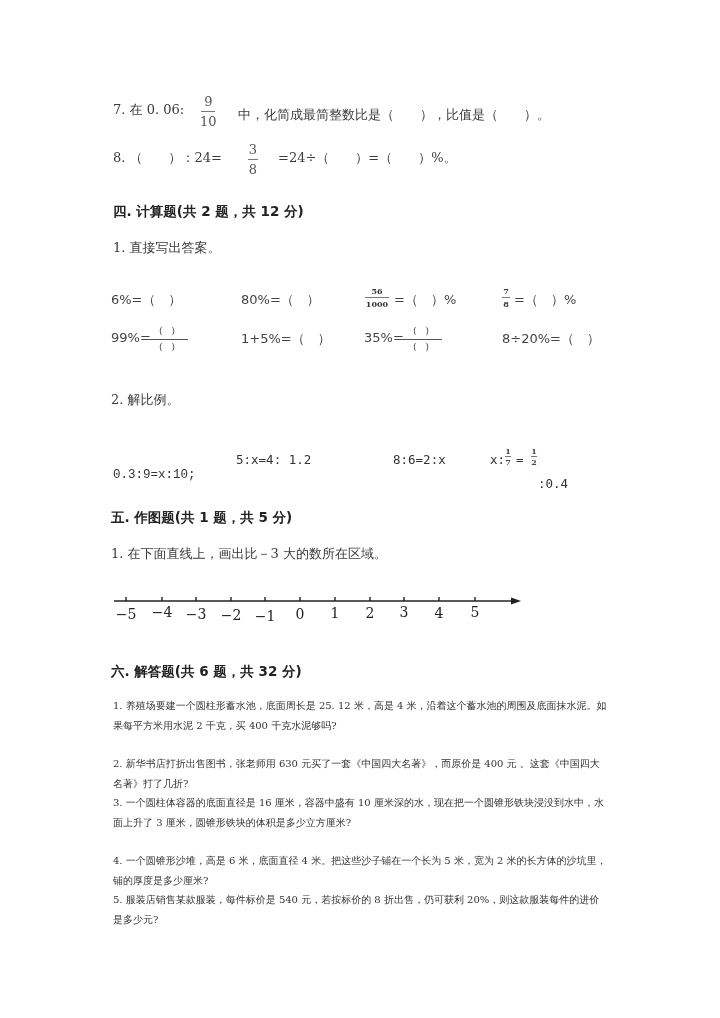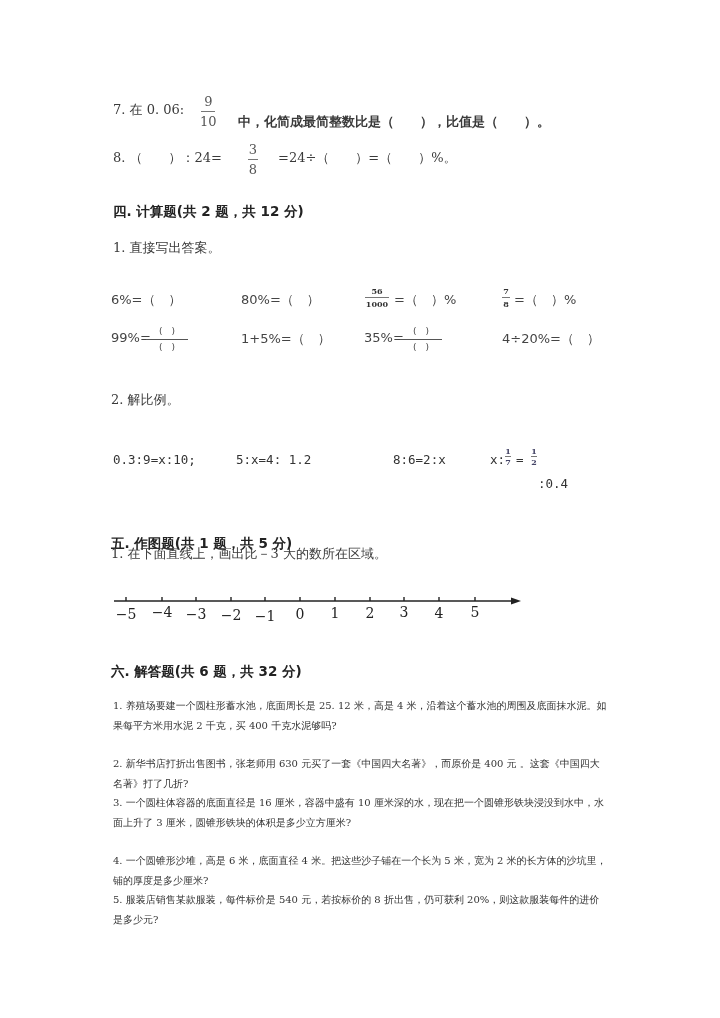--- a/index.html
+++ b/index.html
@@ -23,21 +23,21 @@
 </style>
 </head>
 <body>
 
 <div class="abs q" style="left:113px; top:101px;">7. 在 0. 06:</div>
 <div class="frac f13" style="left:200px; top:95px;">
   <span class="num">9</span>
   <span class="bar" style="width:14px;"></span>
   <span class="den">10</span>
 </div>
-<div class="abs q" style="left:238px; top:113px;font-weight:bold;">中，化简成最简整数比是（　　），比值是（　　）。</div>
+<div class="abs q" style="left:238px; top:106px;">中，化简成最简整数比是（　　），比值是（　　）。</div>
 
 <div class="abs q" style="left:113px; top:149px;">8. （　　）：24=</div>
 <div class="frac f13" style="left:248px; top:143px;">
   <span class="num">3</span>
   <span class="bar" style="width:10px;"></span>
   <span class="den">8</span>
 </div>
 <div class="abs q" style="left:278px; top:149px;">=24÷（　　）=（　　）%。</div>
 
 <div class="abs h" style="left:113px; top:203px;">四. 计算题(共 2 题，共 12 分)</div>
@@ -64,41 +64,41 @@
   <span class="bar"></span>
   <span>(　)</span>
 </div>
 <div class="abs sans" style="left:241px; top:330px; font-size:13px;">1+5%=（　）</div>
 <div class="abs sans" style="left:364px; top:330px; font-size:13px;">35%=</div>
 <div class="paren-frac" style="left:400px; top:325px;">
   <span>(　)</span>
   <span class="bar"></span>
   <span>(　)</span>
 </div>
-<div class="abs sans" style="left:502px; top:330px; font-size:13px;">4÷20%=（　）</div>
+<div class="abs sans" style="left:502px; top:330px; font-size:13px;">8÷20%=（　）</div>
 
 <div class="abs q" style="left:111px; top:391px;">2. 解比例。</div>
-<div class="abs mono" style="left:113px; top:452px;">0.3:9=x:10;</div>
+<div class="abs mono" style="left:113px; top:468px;font-family:Liberation Mono, monospace;">0.3:9=x:10;</div>
 <div class="abs mono" style="left:236px; top:452px;">5:x=4: 1.2</div>
 <div class="abs mono" style="left:393px; top:452px;">8:6=2:x</div>
 <div class="abs mono" style="left:490px; top:452px;">x:</div>
 <div class="frac small-frac" style="left:505px; top:447px; color:#446;">
   <span class="num">1</span>
   <span class="bar" style="width:6px; margin:1px 0;"></span>
   <span class="den">7</span>
 </div>
 <div class="abs mono" style="left:516px; top:452px;">=</div>
 <div class="frac small-frac" style="left:531px; top:447px; color:#446;">
   <span class="num">1</span>
   <span class="bar" style="width:6px; margin:1px 0;"></span>
   <span class="den">2</span>
 </div>
 <div class="abs mono" style="left:538px; top:452px;margin-top:24px;">:0.4</div>
 
-<div class="abs h" style="left:111px; top:509px;margin-top:26px;">五. 作图题(共 1 题，共 5 分)</div>
+<div class="abs h" style="left:111px; top:509px;">五. 作图题(共 1 题，共 5 分)</div>
 <div class="abs q" style="left:111px; top:545px;">1. 在下面直线上，画出比－3 大的数所在区域。</div>
 
 <div class="numline">
   <svg width="410" height="14" style="position:absolute; left:0; top:0;">
     <line x1="1" y1="7" x2="400" y2="7" stroke="#222" stroke-width="1.6"></line>
     <polygon points="408,7 398,3.5 398,10.5" fill="#222"></polygon>
     <g stroke="#222" stroke-width="1.4">
       <line x1="13" y1="3" x2="13" y2="7"></line>
       <line x1="49" y1="3" x2="49" y2="7"></line>
       <line x1="83" y1="3" x2="83" y2="7"></line>

